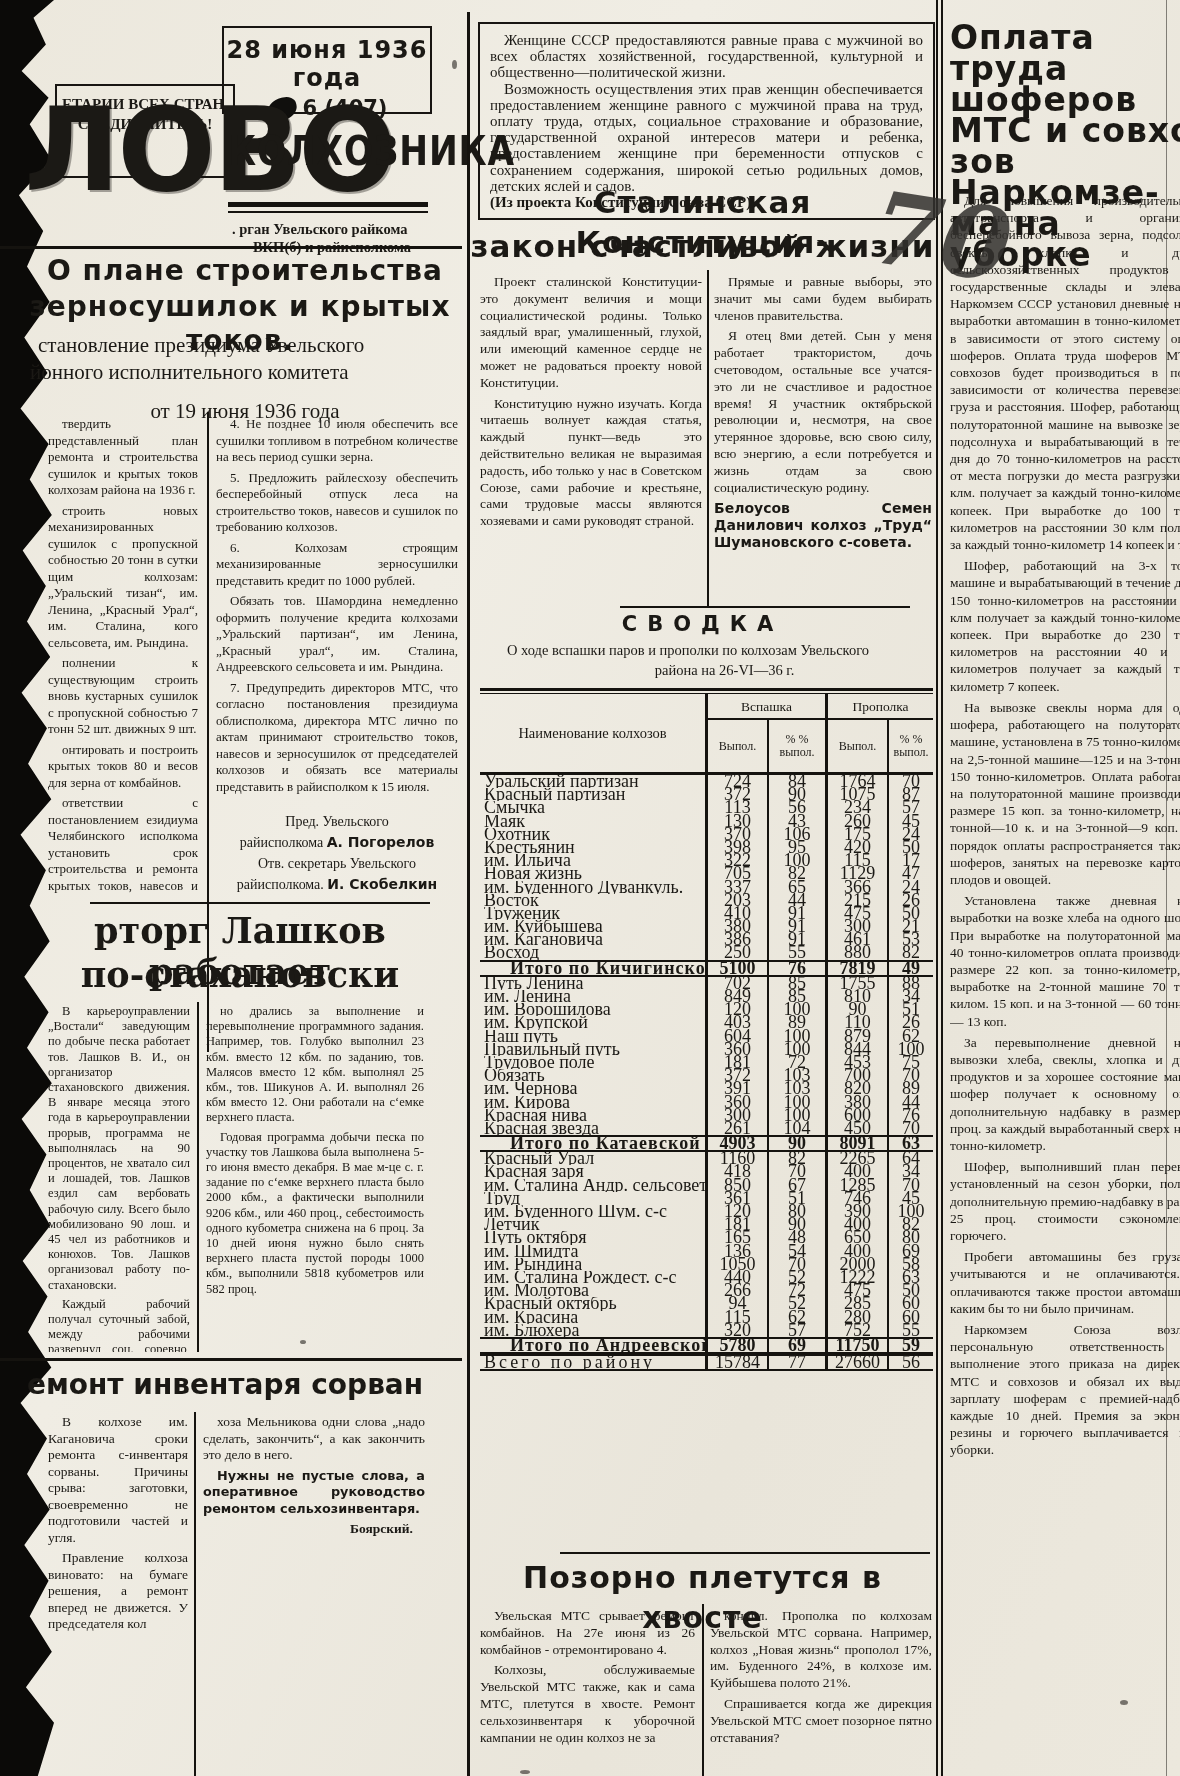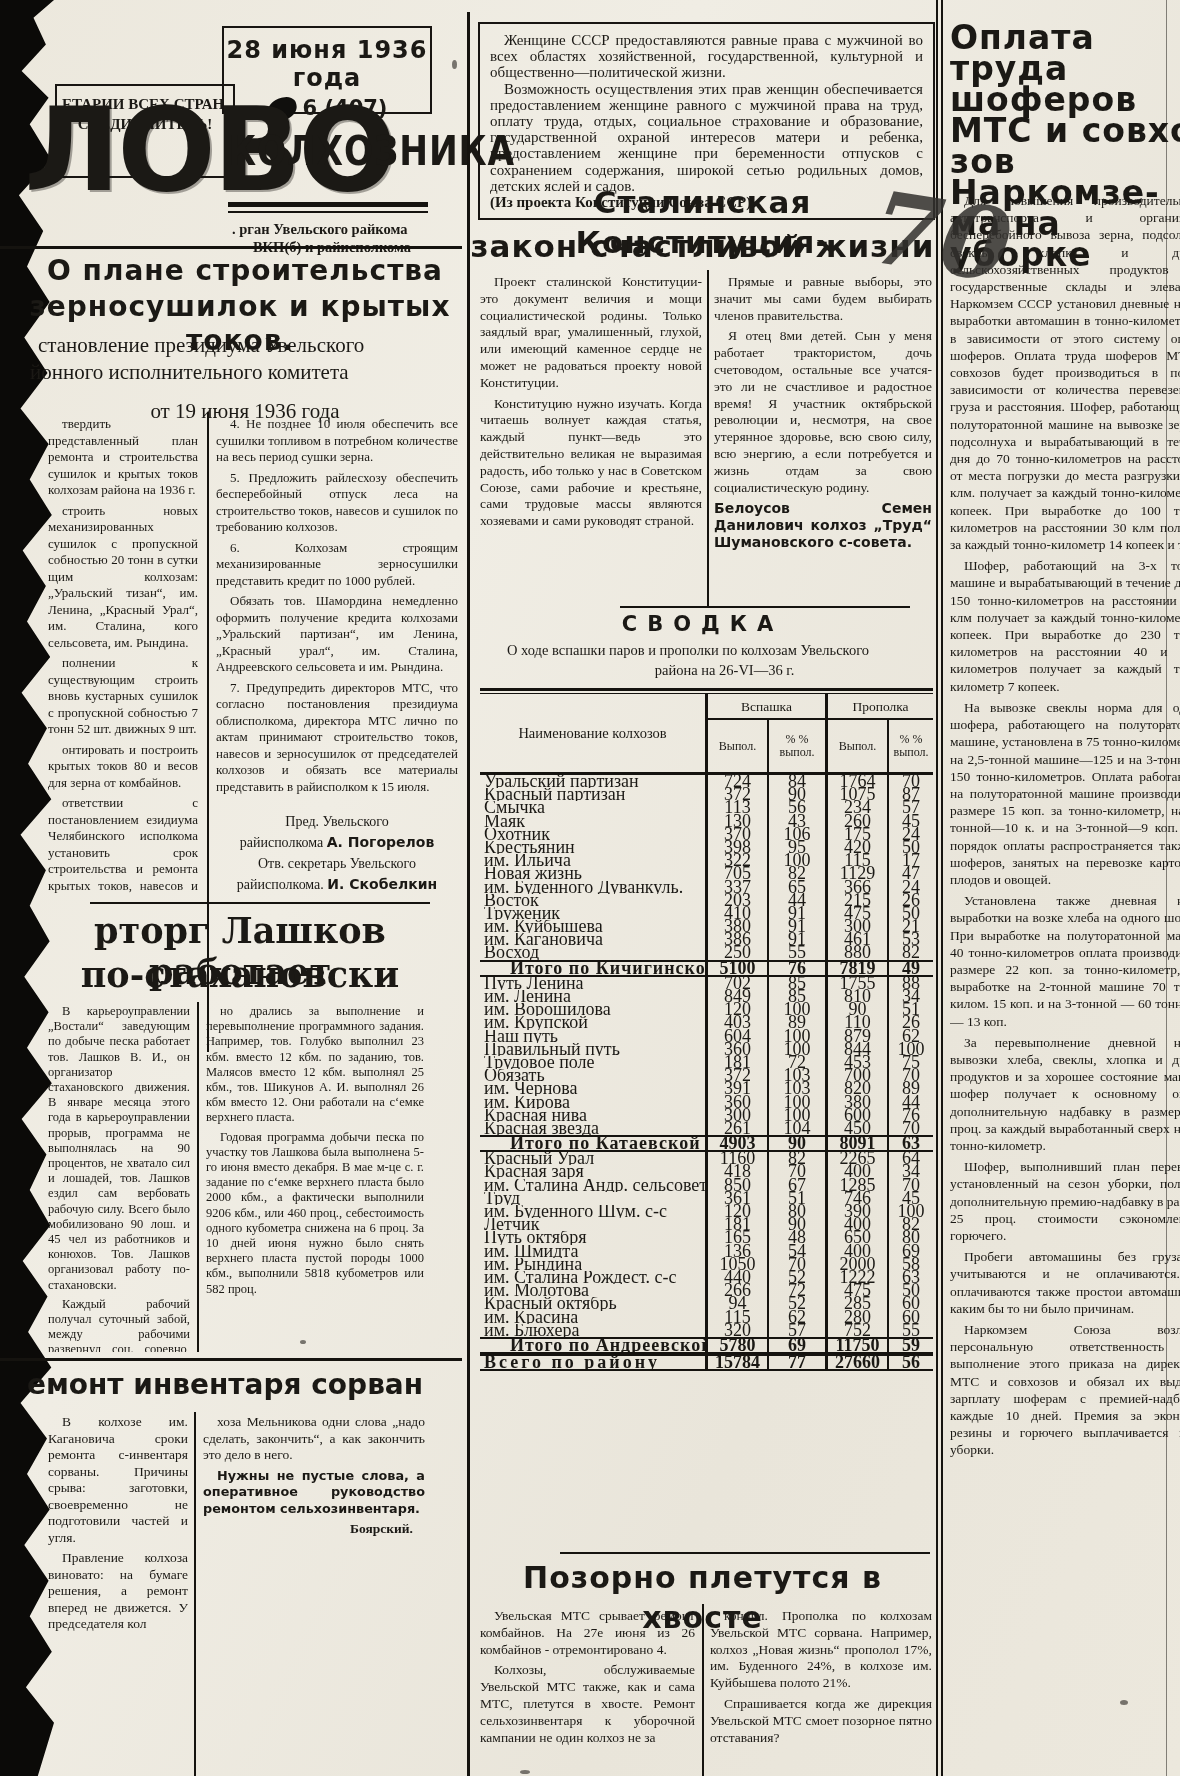--- a/index.html
+++ b/index.html
@@ -57,21 +57,21 @@
   .th-s{display:flex;align-items:center;justify-content:center;text-align:center;font-size:12px;line-height:13px;}
   .c2b{border-left:3px solid #15130f;} .c3b{border-left:2px solid #15130f;}
   .trow{display:grid;grid-template-columns:225px 62px 58px 62px 46px;height:13.2px;
     line-height:13.2px;font-size:18px;}
   .tn{padding-left:4px;white-space:nowrap;overflow:hidden;}
   .tv{text-align:center;}
   .trow .tv.c2,.trow .tv.c4{border-left:3px solid #15130f;}
   .trow .tv.c3,.trow .tv.c5{border-left:2px solid #15130f;}
   .trow.total{border-top:2px solid #15130f;border-bottom:2px solid #15130f;font-weight:bold;}
   .trow.total .tn{padding-left:30px;letter-spacing:1px;}
-  .trow.grand{border-top:2px solid #15130f;border-bottom:2px solid #15130f;font-weight:bold;}
+  .trow.grand{border-top:2px solid #15130f;border-bottom:2px solid #15130f;font-weight:normal;}
   .trow.grand .tn{letter-spacing:3px;}
   
   .oplata-h{font-weight:bold;font-size:33px;line-height:31px;letter-spacing:1px;}
   .speck{position:absolute;background:#15130f;border-radius:50%;opacity:.55;}
 </style>
 </head>
 <body>
 
 <div class="page">
 

